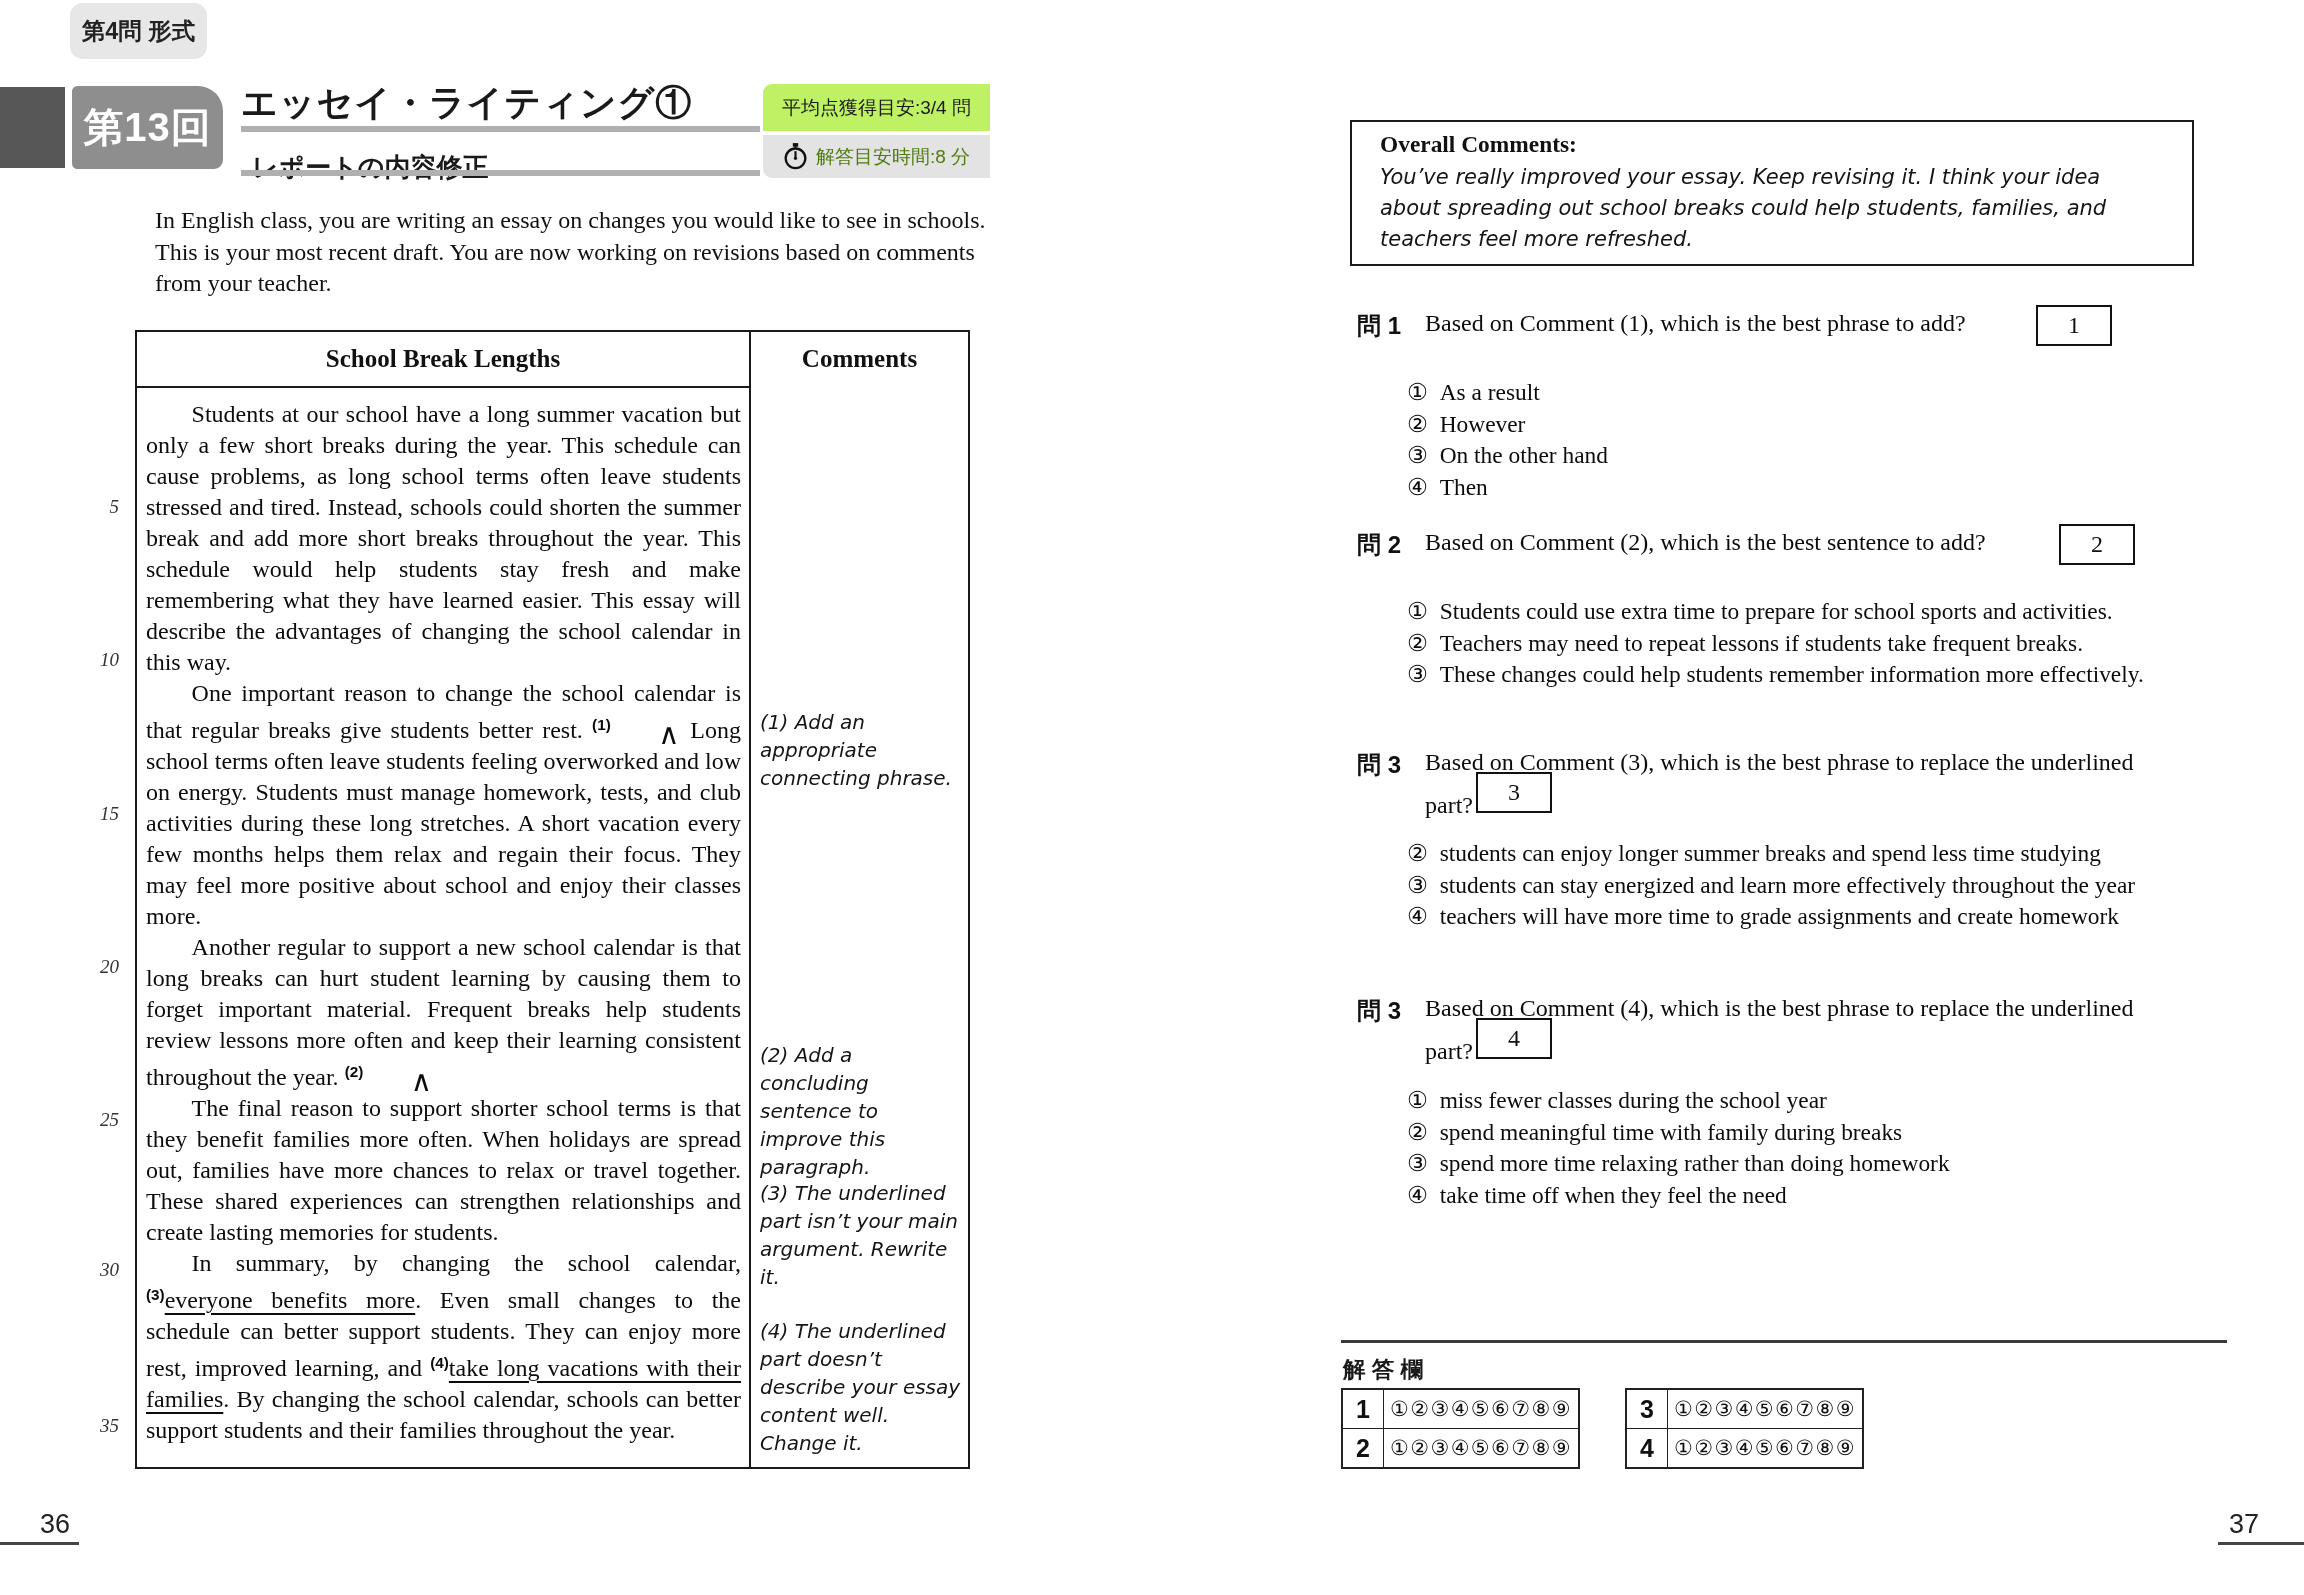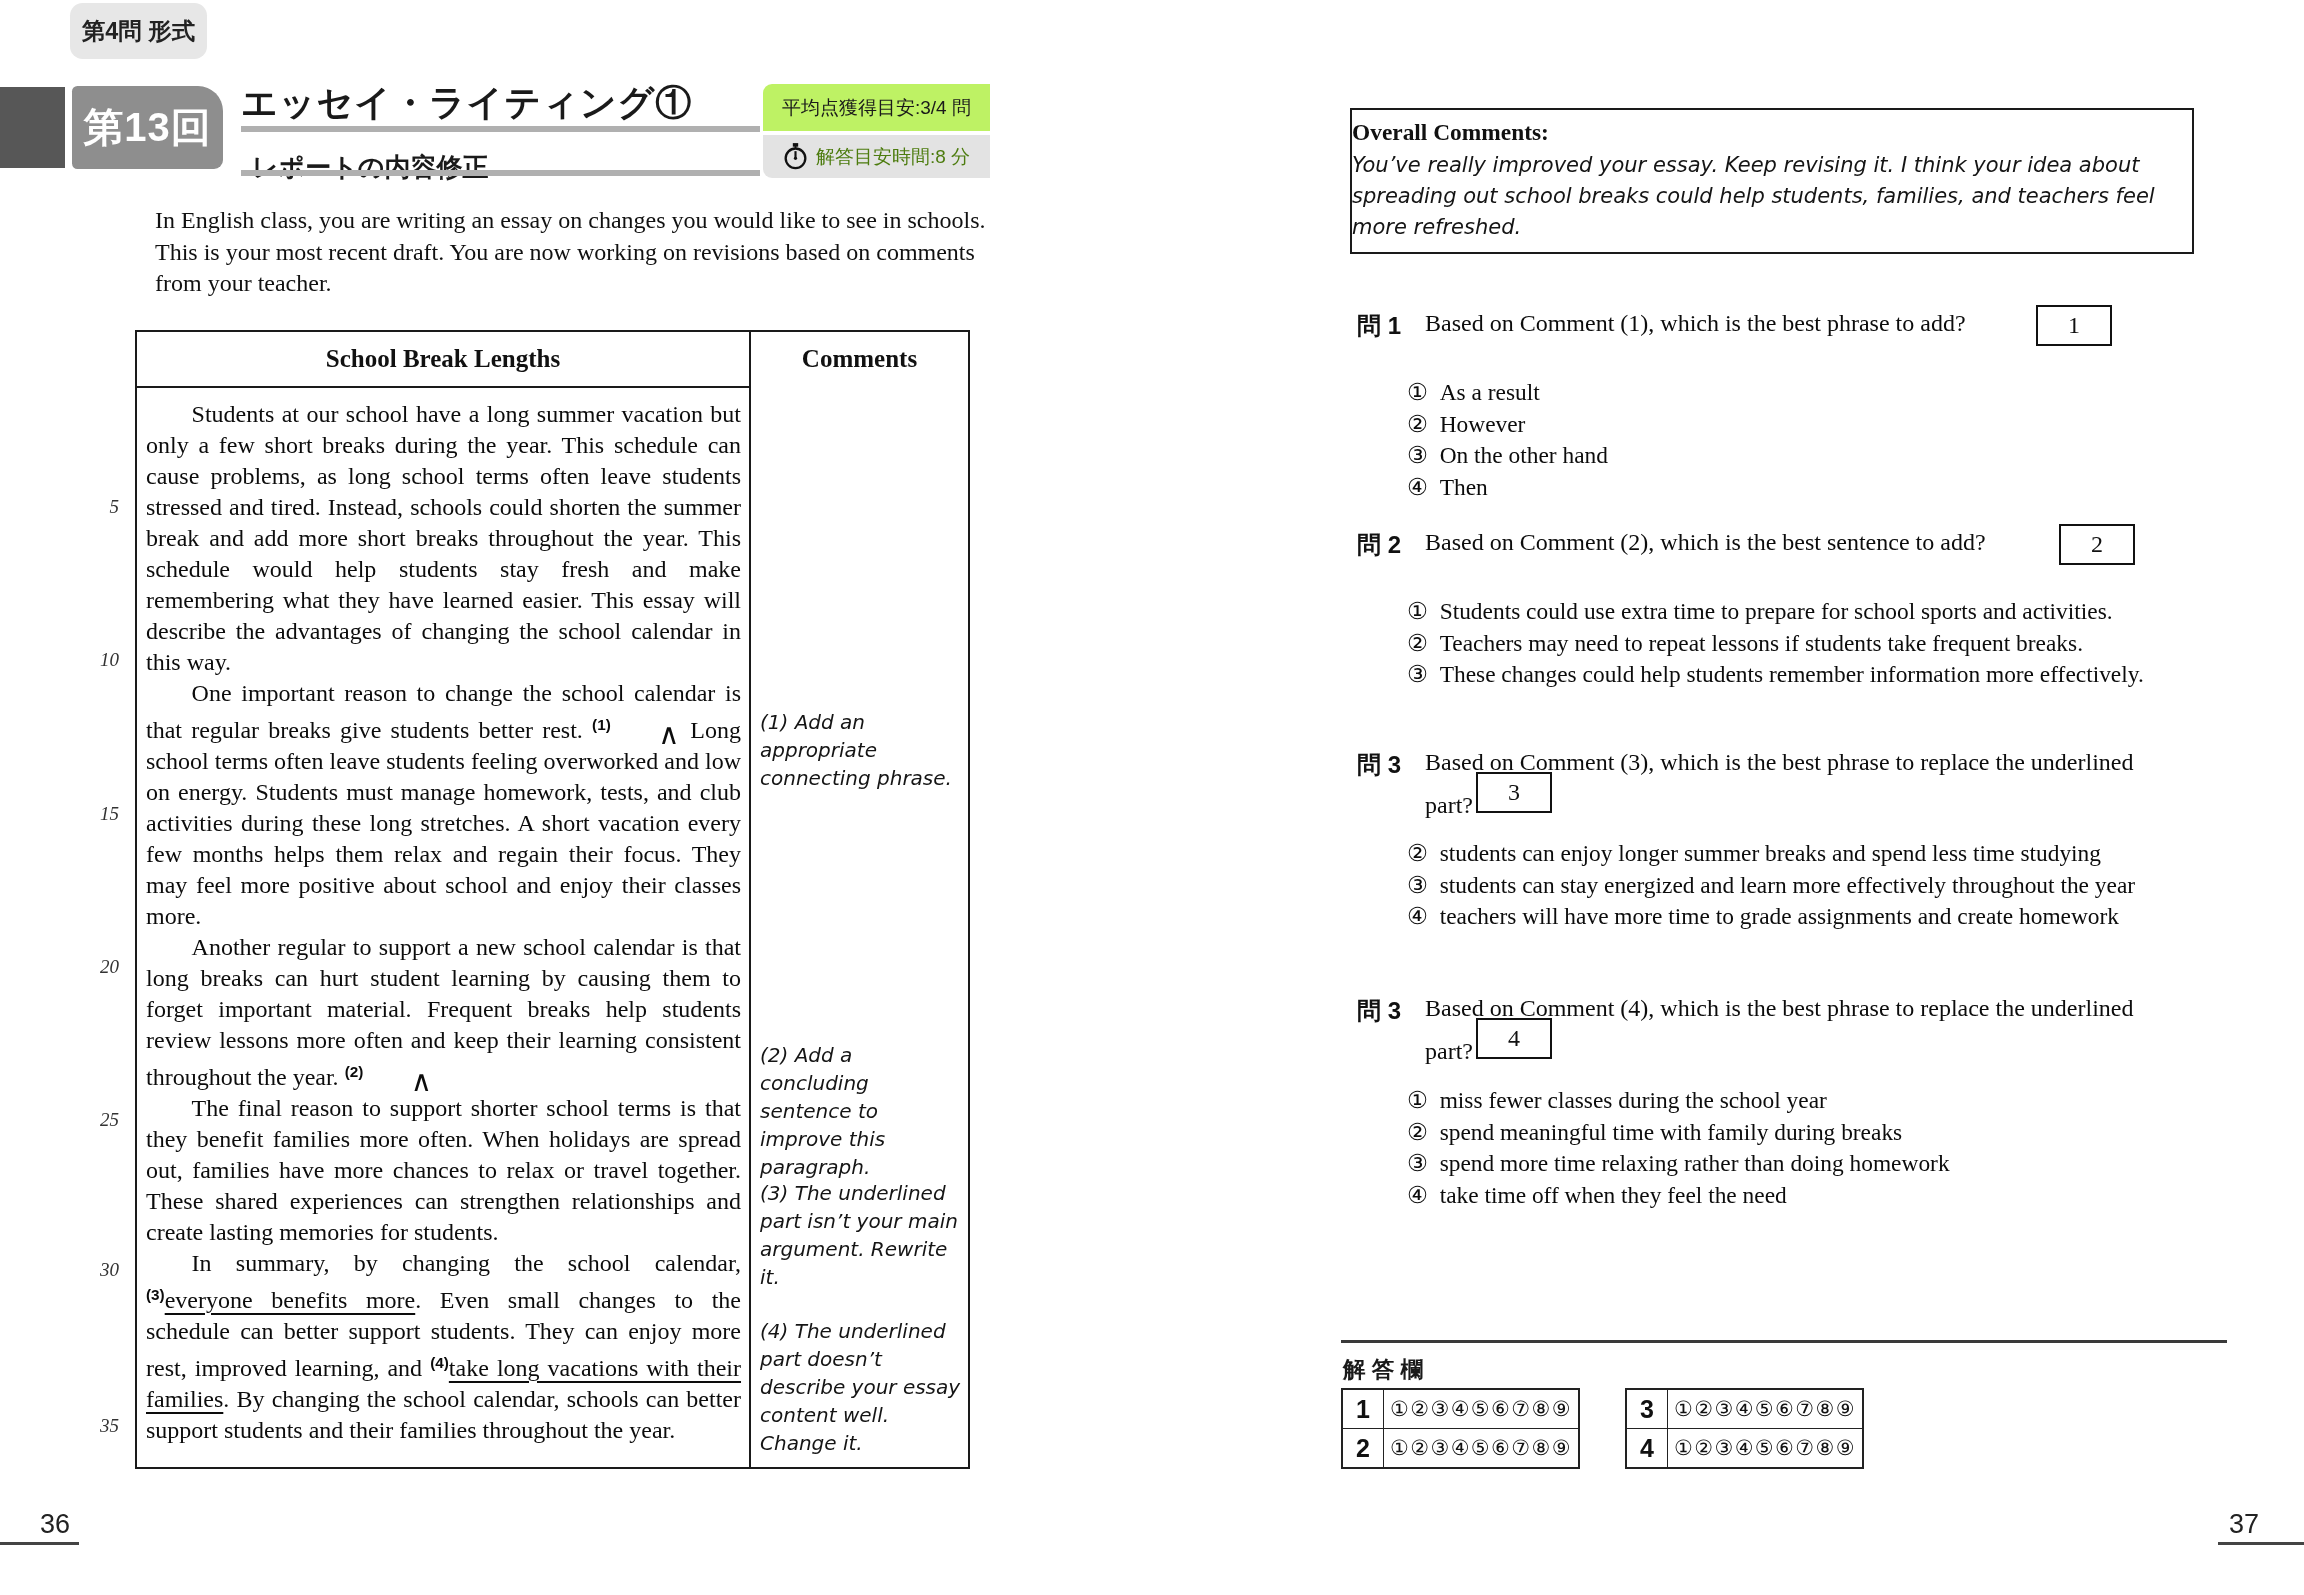--- a/index.html
+++ b/index.html
@@ -47,22 +47,22 @@
   .caret{display:inline-block;font-family:"DejaVu Sans",sans-serif;font-size:29px;
     vertical-align:-6.3px;line-height:0;margin:0 1.8px 0 1.8px;}
   .ul{text-decoration:underline;text-decoration-thickness:2.3px;text-underline-offset:5.4px;}
   .comment{position:absolute;left:623px;width:205px;font-family:"DejaVu Sans",sans-serif;
     font-style:italic;font-size:20px;line-height:28px;color:#151515;}
   .c1{top:376px;} .c2{top:709px;} .c3{top:847px;} .c4{top:985px;}
   .lineno{position:absolute;left:88px;width:31px;text-align:right;
     font-family:"Liberation Serif",serif;font-style:italic;font-size:19px;color:#333;}
 
   
-  .overall-box{left:1350px;top:108px;width:844px;height:146px;border:2.7px solid #1a1a1a;
-    box-sizing:border-box;padding:9px 0;}
+  .overall-box{left:1350px;top:120px;width:844px;height:146px;border:2.7px solid #1a1a1a;
+    box-sizing:border-box;padding:9px 28px;}
   .overall-head{font-family:"Liberation Serif",serif;font-weight:bold;font-size:23.4px;margin-bottom:3.6px;}
   .overall-body{font-family:"DejaVu Sans",sans-serif;font-style:italic;font-size:21px;line-height:31px;color:#151515;}
 
   .q-block{left:1357px;width:909px;}
   .q-label{position:absolute;left:0;top:0;font-size:24px;font-weight:bold;color:#111;}
   .q-line1{position:absolute;left:68px;top:0;width:810px;font-family:"Liberation Serif",serif;font-size:24px;color:#0c0c0c;}
   .q-line2{position:absolute;left:68px;top:43px;font-family:"Liberation Serif",serif;font-size:24px;color:#0c0c0c;}
   .q-box{position:absolute;width:76px;height:41px;border:2.7px solid #111;box-sizing:border-box;
     display:flex;align-items:center;justify-content:center;
     font-family:"Liberation Serif",serif;font-size:24px;color:#111;background:#fff;}

